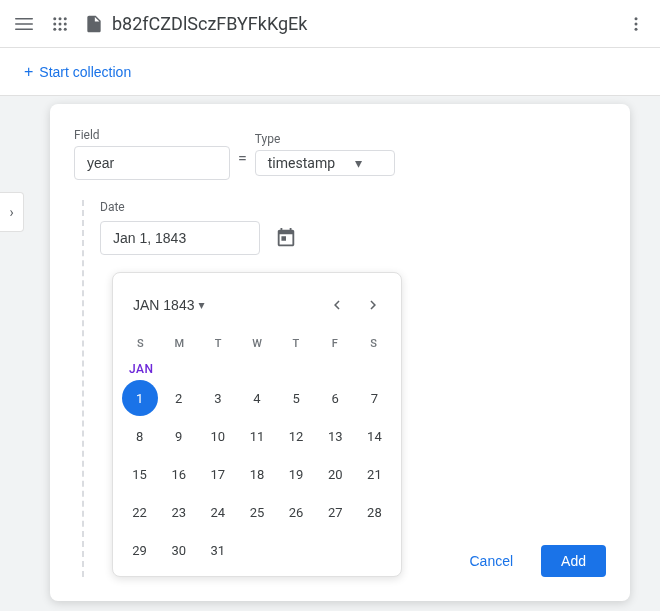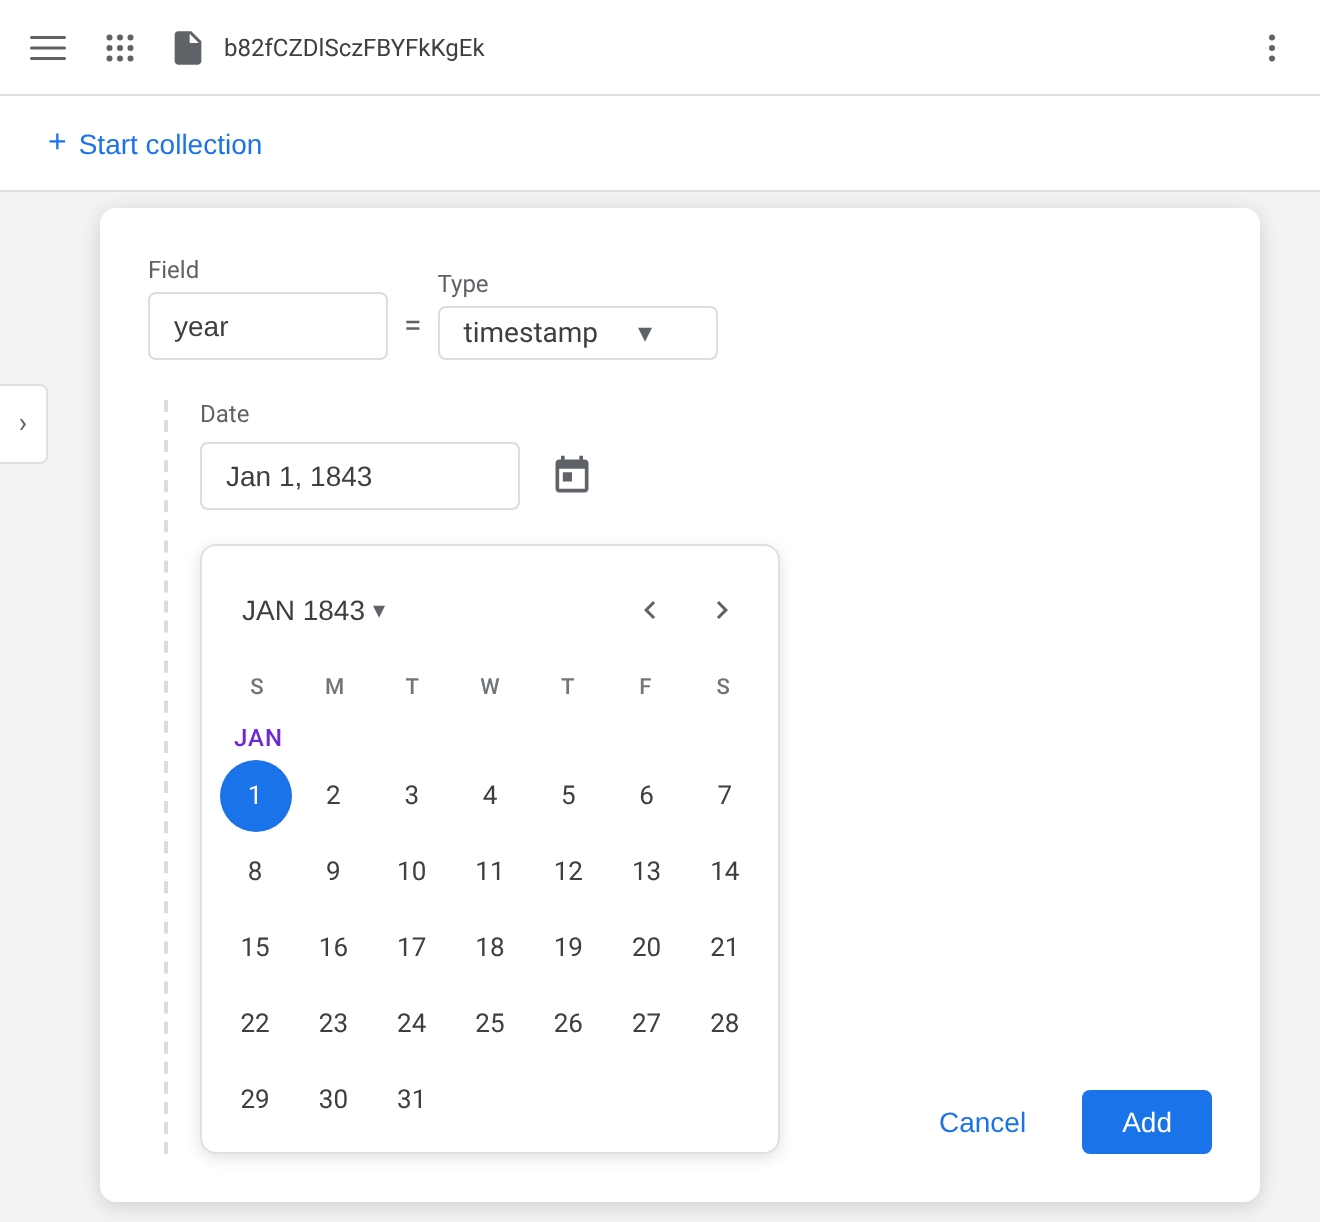--- a/index.html
+++ b/index.html
@@ -39,21 +39,21 @@
       color: #5f6368;
       font-size: 18px;
     }
     .doc-icon {
       color: #5f6368;
       font-size: 16px;
       display: flex;
       align-items: center;
     }
     .doc-title {
-      font-size: 12px;
+      font-size: 18px;
       color: #3c4043;
       flex: 1;
     }
     .more-icon {
       margin-left: auto;
     }
 
     
     .sub-bar {
       background: #fff;
@@ -123,21 +123,21 @@
       font-size: 12px;
       color: #5f6368;
       margin-bottom: 4px;
     }
     .field-input {
       border: 1px solid #dadce0;
       border-radius: 4px;
       padding: 8px 12px;
       font-size: 14px;
       color: #3c4043;
-      width: 120px;
+      width: 156px;
       background: #fff;
     }
     .equals-sign {
       font-size: 16px;
       color: #5f6368;
       margin-top: 16px;
     }
     .type-select-wrapper {
       display: flex;
       flex-direction: column;
@@ -200,20 +200,21 @@
     }
 
     
     .calendar {
       background: #fff;
       border: 1px solid #e0e0e0;
       border-radius: 8px;
       box-shadow: 0 2px 8px rgba(0,0,0,0.12);
       width: 290px;
       padding: 8px;
+      margin-left: 12px;
     }
     .cal-header {
       display: flex;
       align-items: center;
       padding: 8px 4px;
       gap: 4px;
     }
     .cal-month-btn {
       display: flex;
       align-items: center;
@@ -375,21 +376,21 @@
 </div>
 
 <div class="main-content">
 
   <div class="sidebar-toggle">
     <span>›</span>
   </div>
 
   <div class="dialog">
 
-    <div style="display:flex; align-items:flex-end; gap:8px; margin-bottom:20px;">
+    <div style="display:flex; align-items:center; gap:8px; margin-bottom:20px;">
       <div style="display:flex;flex-direction:column;">
         <div class="field-label">Field</div>
         <input class="field-input" type="text" value="year" style="">
       </div>
       <div class="equals-sign" style="padding-bottom:8px;">=</div>
       <div class="type-select-wrapper">
         <div class="field-label">Type</div>
         <div class="type-select">
           <span>timestamp</span>
           <span class="chevron-down"></span>

